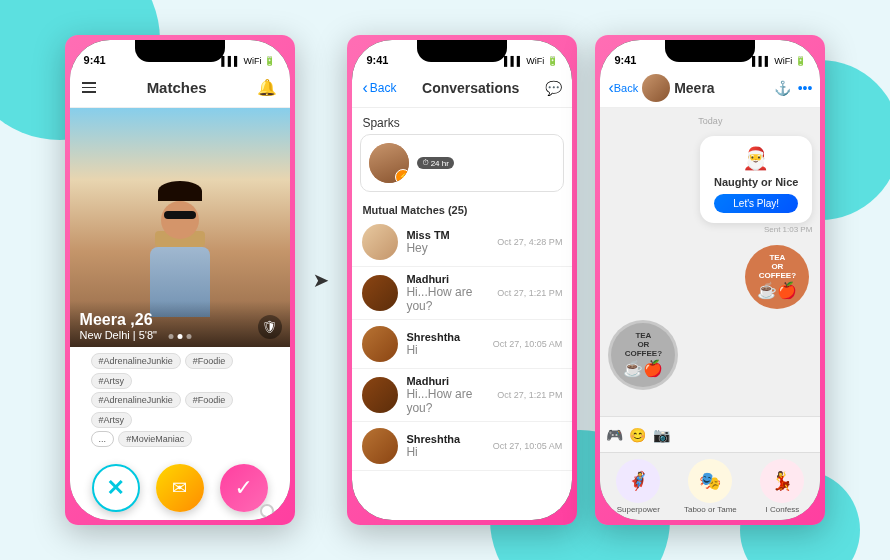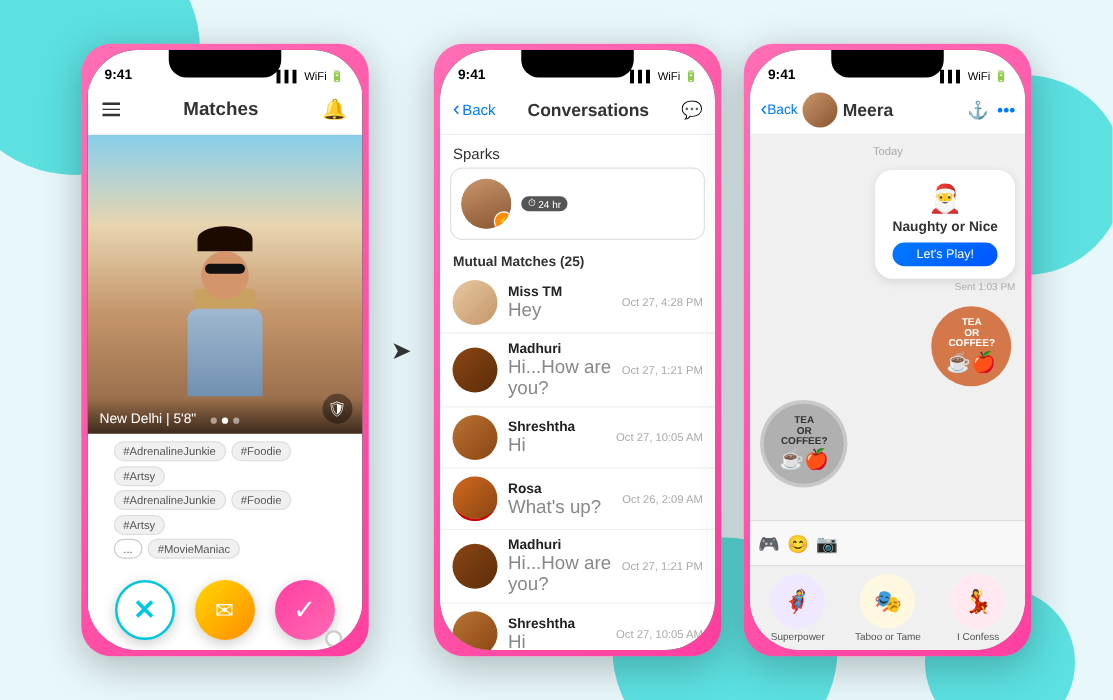--- a/index.html
+++ b/index.html
@@ -37,21 +37,21 @@
     }
 
     .phone-wrapper {
       position: relative;
       z-index: 1;
     }
 
     
     .phone-outer {
       background: linear-gradient(135deg, #ff6eb4, #ff3fa0);
-      border-radius: 24px;
+      border-radius: 13px;
       padding: 5px;
       box-shadow: 0 8px 32px rgba(0,0,0,0.25);
     }
 
     .phone {
       width: 220px;
       height: 480px;
       background: #000;
       border-radius: 40px;
       overflow: hidden;
@@ -405,21 +405,21 @@
       flex: 1;
     }
 
     .conv-name {
       font-size: 11px;
       font-weight: 600;
       color: #222;
     }
 
     .conv-preview {
-      font-size: 15px;
+      font-size: 12px;
       color: #888;
     }
 
     .conv-time {
       font-size: 9px;
       color: #aaa;
       text-align: right;
       white-space: nowrap;
     }
 
@@ -725,20 +725,21 @@
             <div class="person-art">
               <div class="hair"></div>
               <div class="face">
                 <div class="sunglass"></div>
               </div>
               <div class="scarf"></div>
               <div class="body-shirt"></div>
             </div>
           </div>
           <div class="profile-overlay">
+            <div class="profile-name">Meera ,26</div>
             <div class="profile-location">New Delhi | 5'8"</div>
           </div>
           <div class="shield-icon">🛡</div>
           <div class="photo-dots">
             <div class="dot"></div>
             <div class="dot active"></div>
             <div class="dot"></div>
           </div>
         </div>
 
@@ -842,28 +843,20 @@
 
             <div class="conv-item">
               <div class="conv-avatar avatar3"></div>
               <div class="conv-body">
                 <div class="conv-name">Shreshtha</div>
                 <div class="conv-preview">Hi</div>
               </div>
               <div class="conv-time">Oct 27, 10:05 AM</div>
             </div>
 
-            <div class="conv-item">
-              <div class="conv-avatar avatar4" style="border-bottom:2px solid #cc0000;"></div>
-              <div class="conv-body">
-                <div class="conv-name">Rosa</div>
-                <div class="conv-preview">What's up?</div>
-              </div>
-              <div class="conv-time">Oct 26, 2:09 AM</div>
-            </div>
 
             <div class="conv-item">
               <div class="conv-avatar avatar5"></div>
               <div class="conv-body">
                 <div class="conv-name">Madhuri</div>
                 <div class="conv-preview">Hi...How are you?</div>
               </div>
               <div class="conv-time">Oct 27, 1:21 PM</div>
             </div>
 

